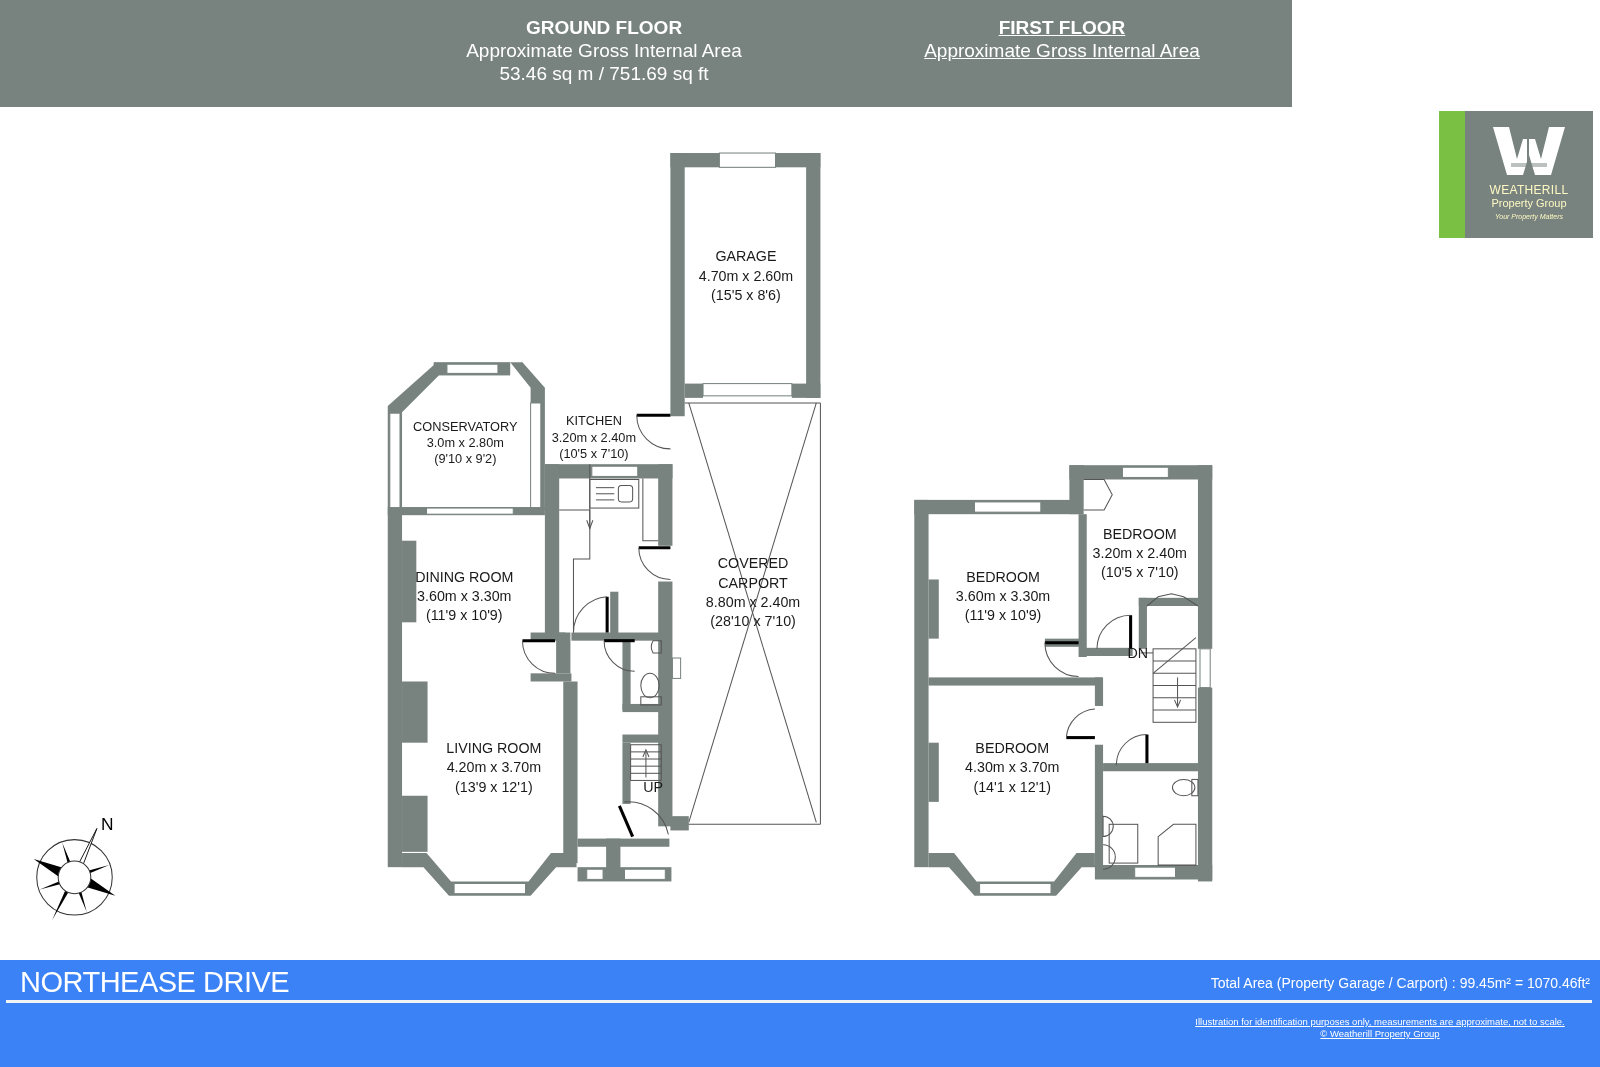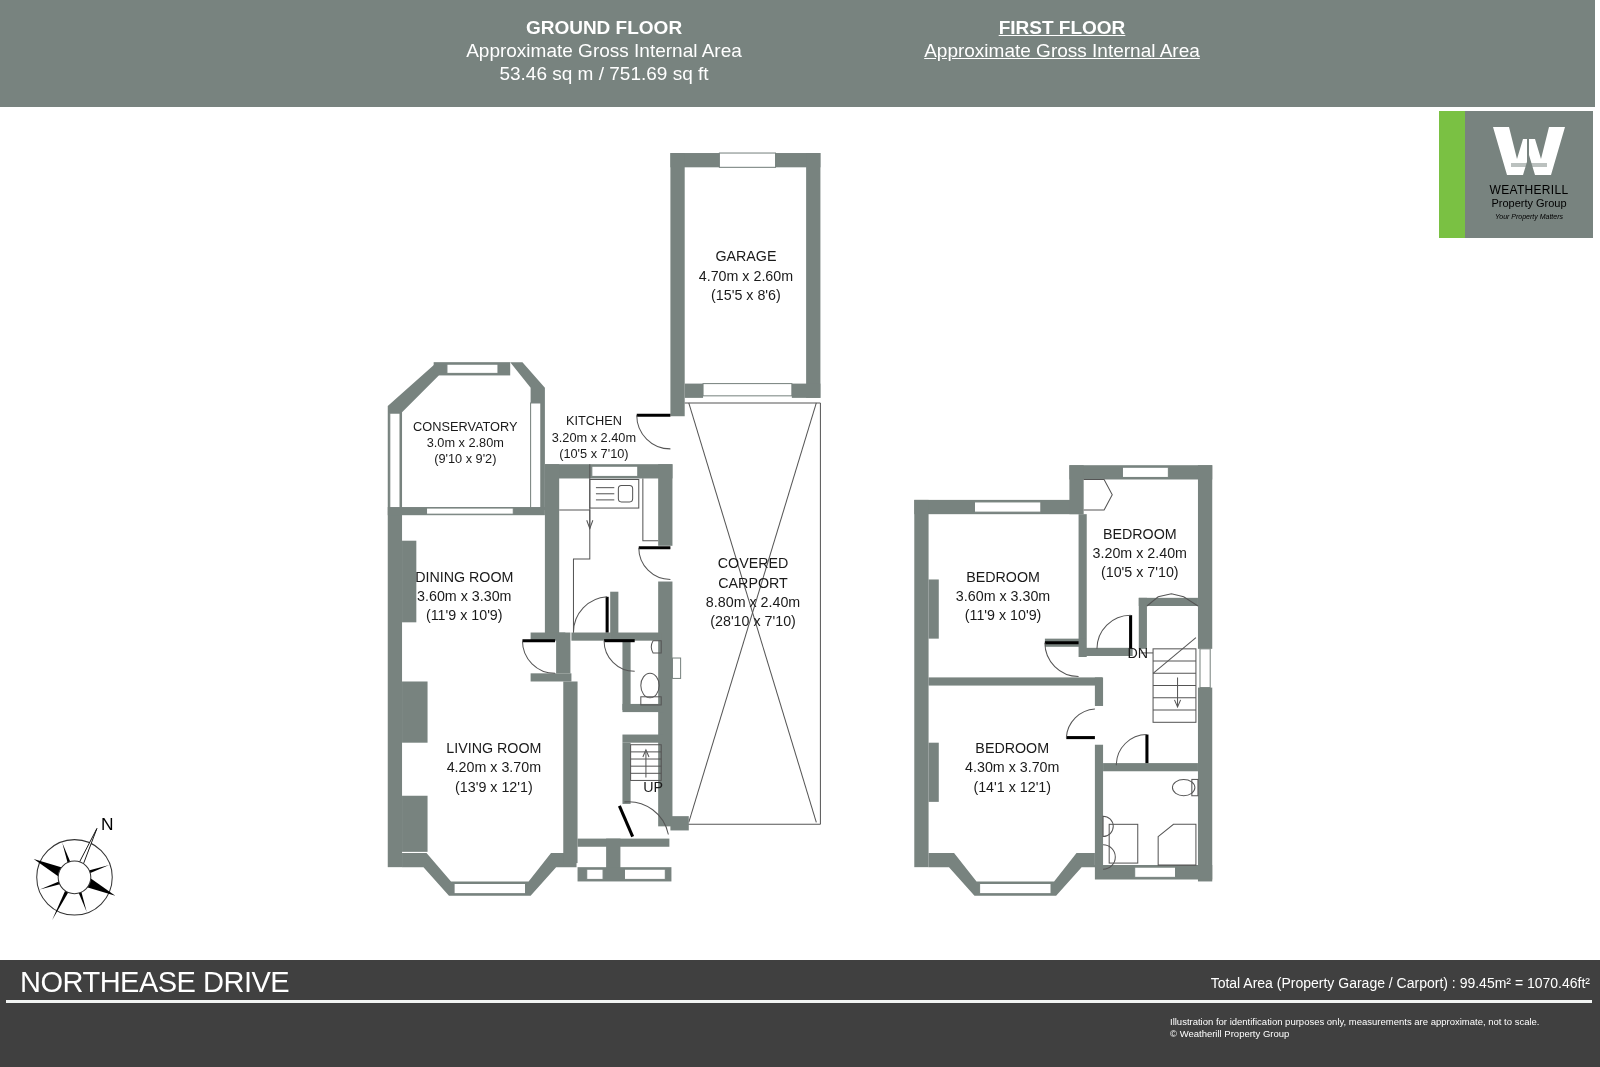--- a/index.html
+++ b/index.html
@@ -1,34 +1,34 @@
 <!DOCTYPE html>
 <html><head>
 <meta charset="utf-8">
 <style>
   html, body { margin: 0; padding: 0; background: #ffffff; }
   body { width: 1600px; height: 1067px; position: relative; overflow: hidden; font-family: "Liberation Sans", sans-serif; }
-  .header-band { position: absolute; left: 0; top: 0; width: 1595px; height: 107px; background: #78837f; color: #fff; }
+  .header-band { position: absolute; left: 0; top: 0; width: 1292px; height: 107px; background: #78837f; color: #fff; }
   .floor-summary { position: absolute; top: 16px; width: 400px; text-align: center; line-height: 23px; }
   .floor-summary .title { font-weight: bold; font-size: 19px; }
   .floor-summary .line { font-size: 19px; }
   .ground-summary { left: 404px; }
   .first-summary { left: 862px; text-decoration: underline; }
   .logo { position: absolute; left: 1439px; top: 111px; width: 154px; height: 127px; background: #78837f; }
   .logo .green { position: absolute; left: 0; top: 0; width: 26px; height: 127px; background: #7ac143; }
-  .logo .name { position: absolute; left: 26px; width: 128px; text-align: center; color: #000000; }
+  .logo .name { position: absolute; left: 26px; width: 128px; text-align: center; color: #fef9c3; }
   .logo .n1 { top: 72px; font-size: 12px; letter-spacing: 0.3px; }
   .logo .n2 { top: 86px; font-size: 11px; }
   .logo .n3 { top: 102px; font-size: 7px; font-style: italic; }
   .plan { position: absolute; left: 0; top: 0; }
-  .footer-band { position: absolute; left: 0; top: 960px; width: 1600px; height: 107px; background: #404040; color: #fff; }
+  .footer-band { position: absolute; left: 0; top: 960px; width: 1600px; height: 107px; background: #3b82f6; color: #fff; }
   .street { position: absolute; left: 20px; top: 6px; font-size: 29px; letter-spacing: -0.5px; }
   .footer-rule { position: absolute; left: 6px; top: 40px; width: 1586px; height: 3px; background: #f2f4f3; }
   .total-area { position: absolute; right: 10px; top: 15px; font-size: 14px; }
-  .disclaimer { position: absolute; right: 10px; top: 56px; font-size: 9.5px; line-height: 12px; width: 420px; }
+  .disclaimer { position: absolute; right: 10px; top: 56px; font-size: 9.5px; text-align: center; line-height: 12px; width: 420px; text-decoration: underline; }
   .room-label { font-family: "Liberation Sans", sans-serif; font-size: 14px; fill: #1a1a1a; text-anchor: middle; }
   .small-label { font-family: "Liberation Sans", sans-serif; font-size: 12.5px; fill: #1a1a1a; text-anchor: middle; }
 </style>
 </head>
 <body>
 
 <div class="header-band">
   <div class="floor-summary ground-summary">
     <div class="title">GROUND FLOOR</div>
     <div class="line">Approximate Gross Internal Area</div>

